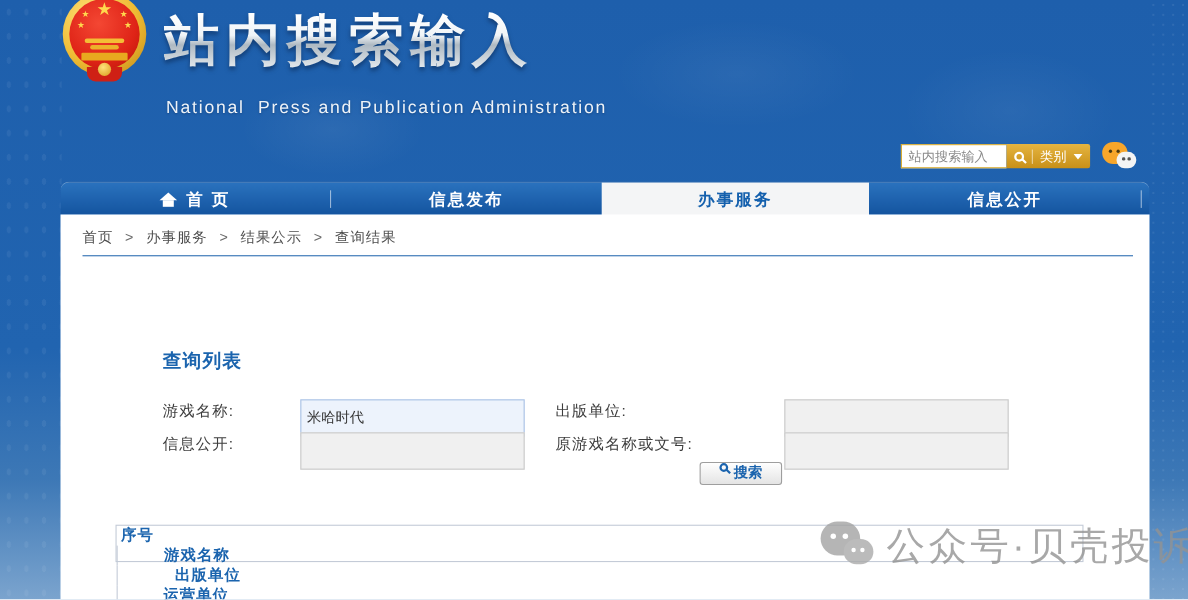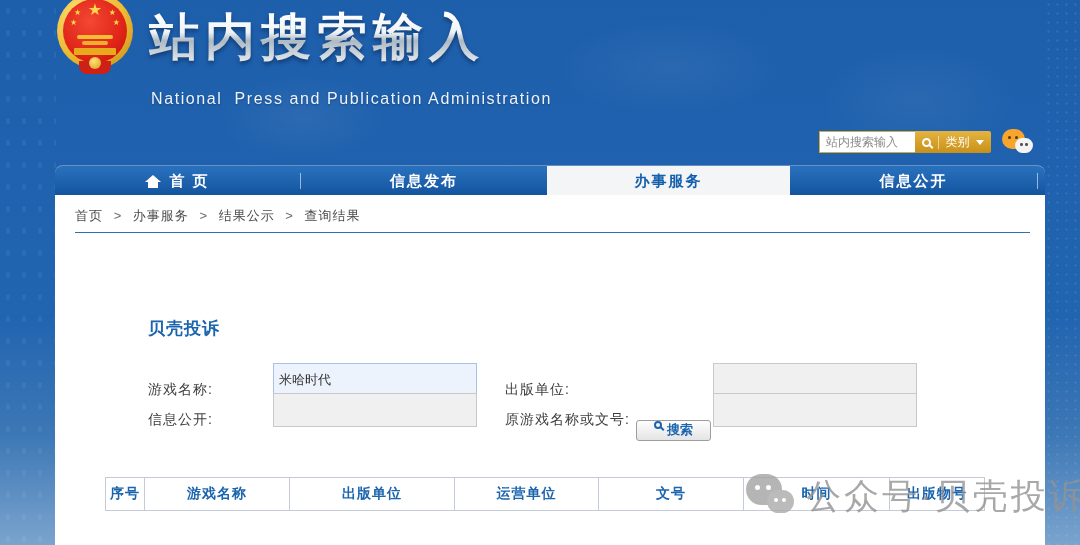--- a/index.html
+++ b/index.html
@@ -87,34 +87,34 @@
 
   
   .panel{ position:absolute; left:55px; top:195px; width:990px; height:350px; background:#ffffff; }
   .breadcrumb{ position:absolute; left:20px; top:12px; font-size:13px; color:#4d4d4d; letter-spacing:1px; }
   .breadcrumb span{ cursor:default; }
   .bc-sep{ margin:0 6px; color:#6b6b6b; }
   .blue-rule{ position:absolute; left:20px; top:37px; width:955px; border-top:1px solid #2f6fb2; }
 
   .section-title{ position:absolute; left:93px; top:122px; font-size:17px; font-weight:bold; color:#1b64ae; letter-spacing:1px; }
 
-  .f-label{ position:absolute; font-size:14px; color:#3d3d3d; letter-spacing:1px;margin-top:16px; }
+  .f-label{ position:absolute; font-size:14px; color:#3d3d3d; letter-spacing:1px; }
   .f-input{ position:absolute; width:204px; height:20px; font-size:13px; color:#333; padding:16px 5px;
     font-family:inherit; outline:none; }
   .f-input.lit{ background:#edf3fc; border:1px solid #a9c1e4; }
   .f-input.gray{ background:#f0f0f0; border:1px solid #c9c9c9; }
 
   .search-btn{ position:absolute; left:581px; top:225px; width:75px; height:21px; display:flex; align-items:flex-start;
     justify-content:center; gap:5px; background:linear-gradient(180deg,#fefefe,#e4e4e4); border:1px solid #9e9e9e;
     border-radius:3px; cursor:pointer; color:#1b64ae; font-size:13px; font-weight:bold; }
   .search-btn .mag{ width:8px; height:8px; }
 
   
   .rtable{ position:absolute; left:50px; top:282px; width:880px; height:34px; display:flex;
-    border:1px solid #c4cbd7; background:#fff; }
+    border:1px solid #c4cbd7; background:#fff;flex-direction:column; }
   .rt-col{ display:flex; align-items:center; justify-content:center; font-size:14px; font-weight:bold;
     color:#1b64ae; letter-spacing:1px; border-left:1px solid #c4cbd7; }
   .rt-col:first-child{ border-left:none; }
   .rt-col:nth-child(1){ width:38px; } .rt-col:nth-child(2){ width:145px; } .rt-col:nth-child(3){ width:165px; }
   .rt-col:nth-child(4){ width:144px; } .rt-col:nth-child(5){ width:145px; } .rt-col:nth-child(6){ width:146px; }
   .rt-col:nth-child(7){ flex:1; }
 
   
   .watermark{ position:absolute; left:746px; top:472px; display:flex; align-items:center; gap:8px;
     opacity:0.8; z-index:60; pointer-events:none; }
@@ -199,21 +199,21 @@
       <span>首页</span>
       <span class="bc-sep">&gt;</span>
       <span>办事服务</span>
       <span class="bc-sep">&gt;</span>
       <span>结果公示</span>
       <span class="bc-sep">&gt;</span>
       <span>查询结果</span>
     </div>
     <div class="blue-rule"></div>
 
-    <div class="section-title">贝壳投诉</div>
+    <div class="section-title">查询列表</div>
 
     <span class="f-label" style="left:93px; top:170px;">游戏名称:</span>
     <input class="f-input lit" style="left: 218px; top: 168px;" type="text" value="米哈时代">
     <span class="f-label" style="left:450px; top:170px;">出版单位:</span>
     <input class="f-input gray" style="left: 658px; top: 168px;" type="text" value="">
 
     <span class="f-label" style="left:93px; top:200px;">信息公开:</span>
     <input class="f-input gray" style="left: 218px; top: 198px;" type="text" value="">
     <span class="f-label" style="left:450px; top:200px;">原游戏名称或文号:</span>
     <input class="f-input gray" style="left: 658px; top: 198px;" type="text" value="">

